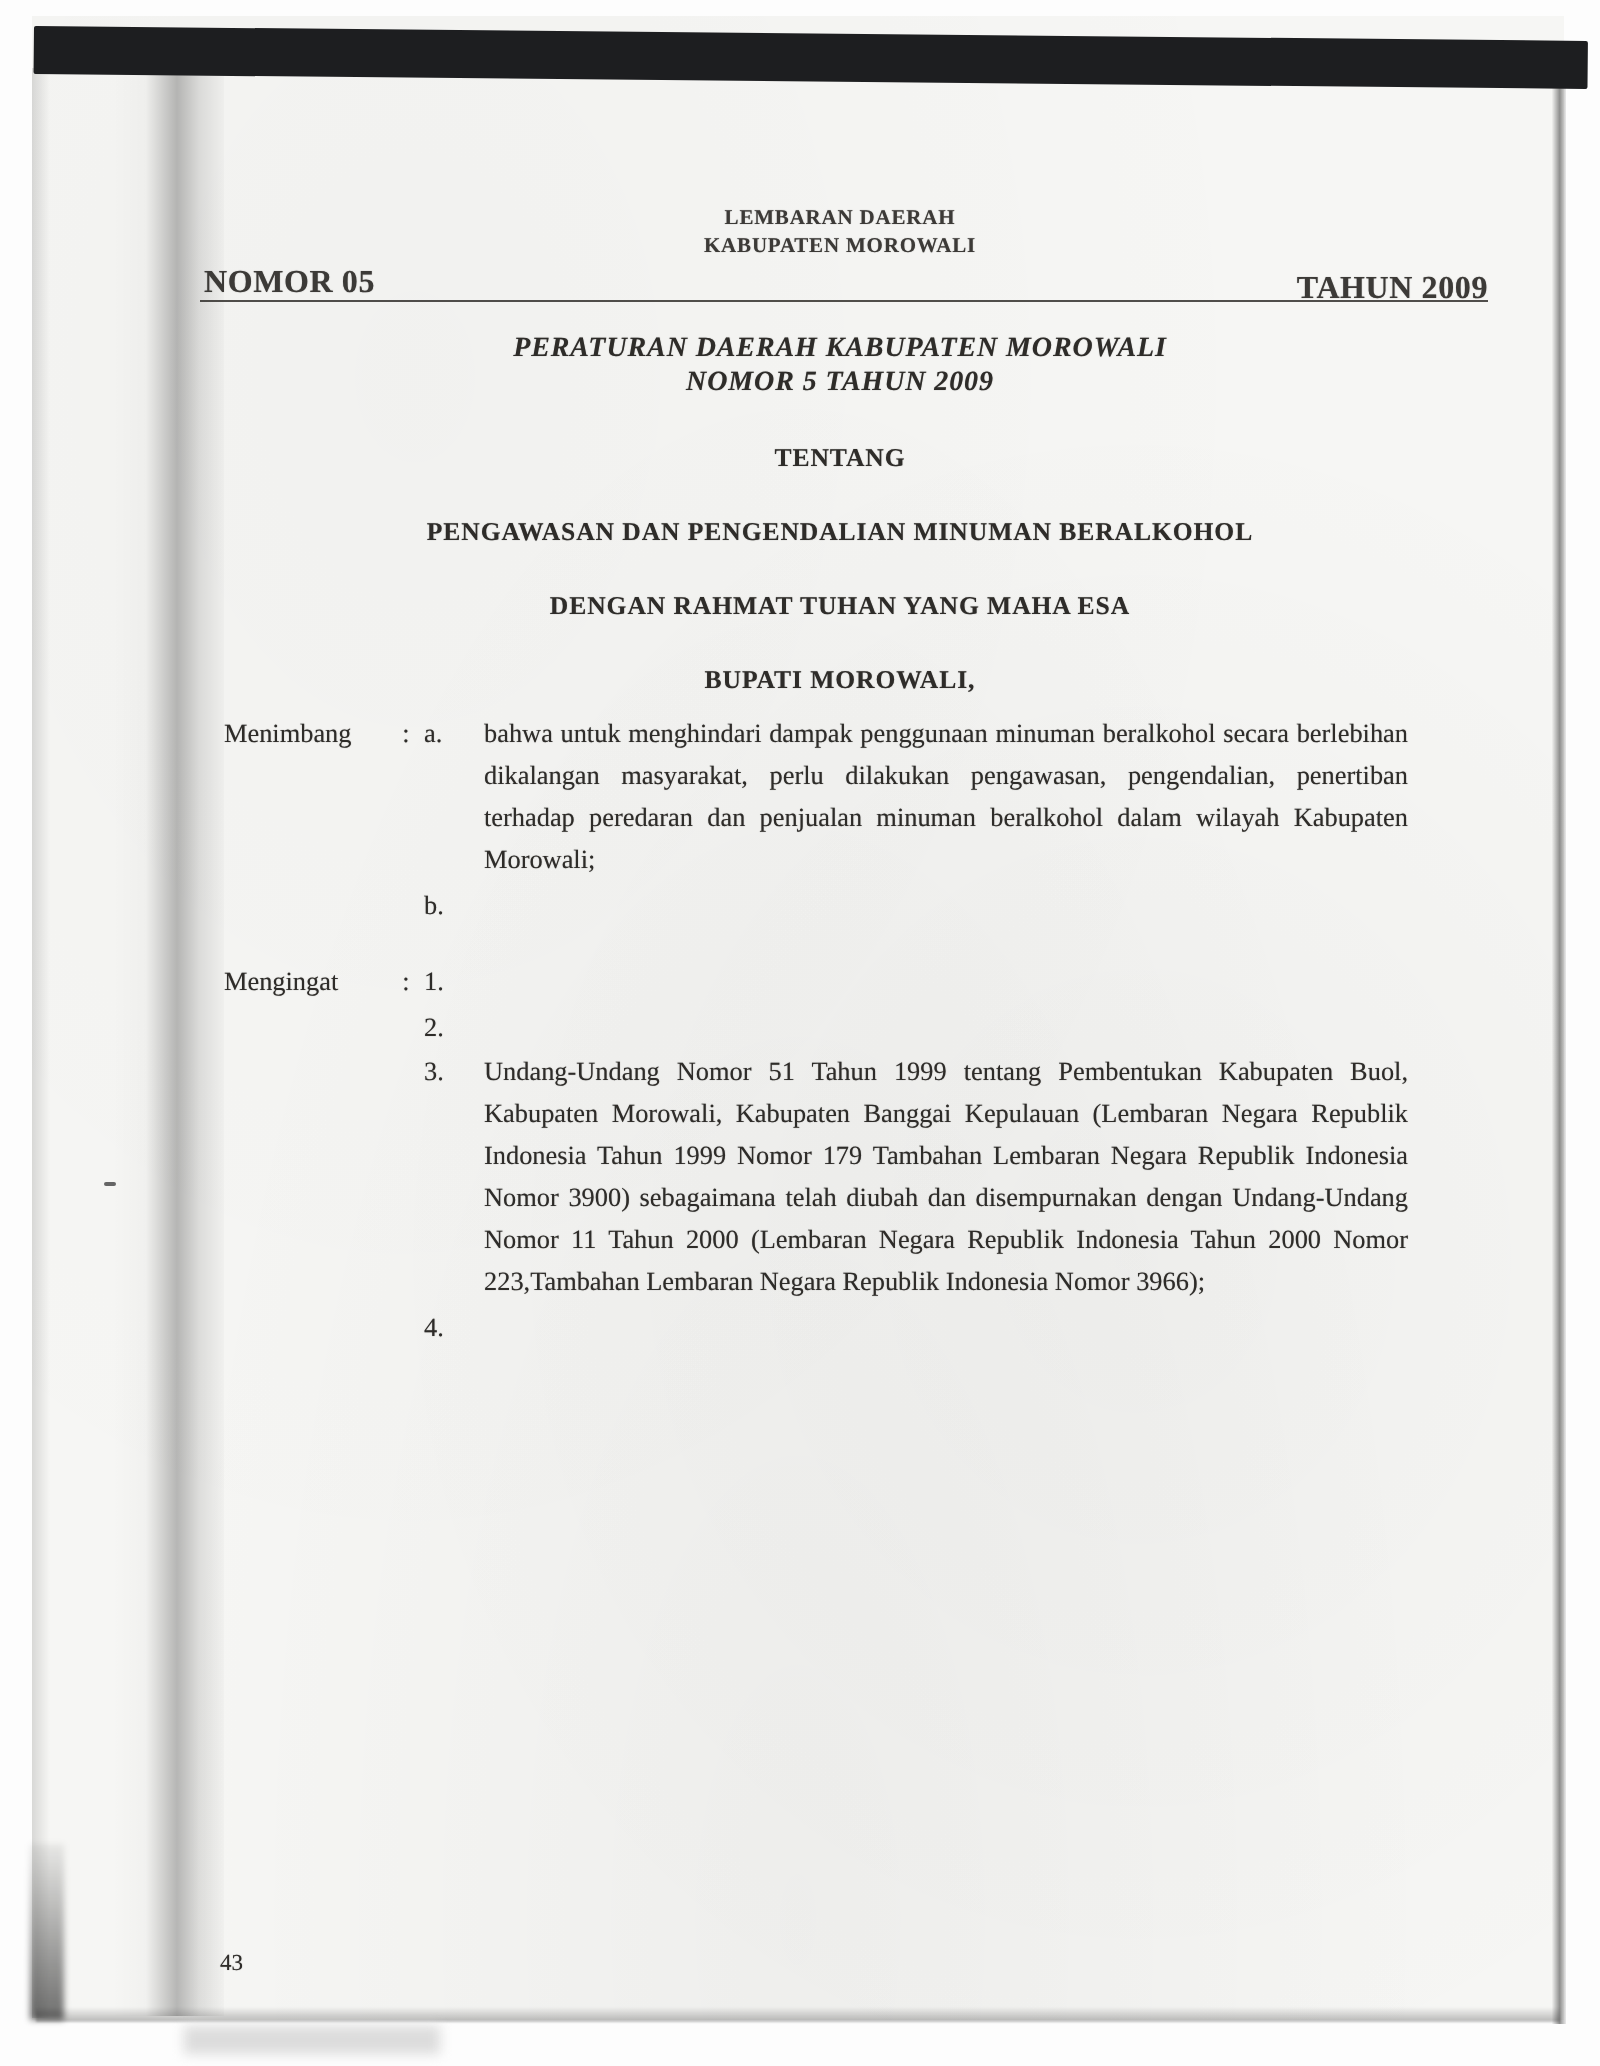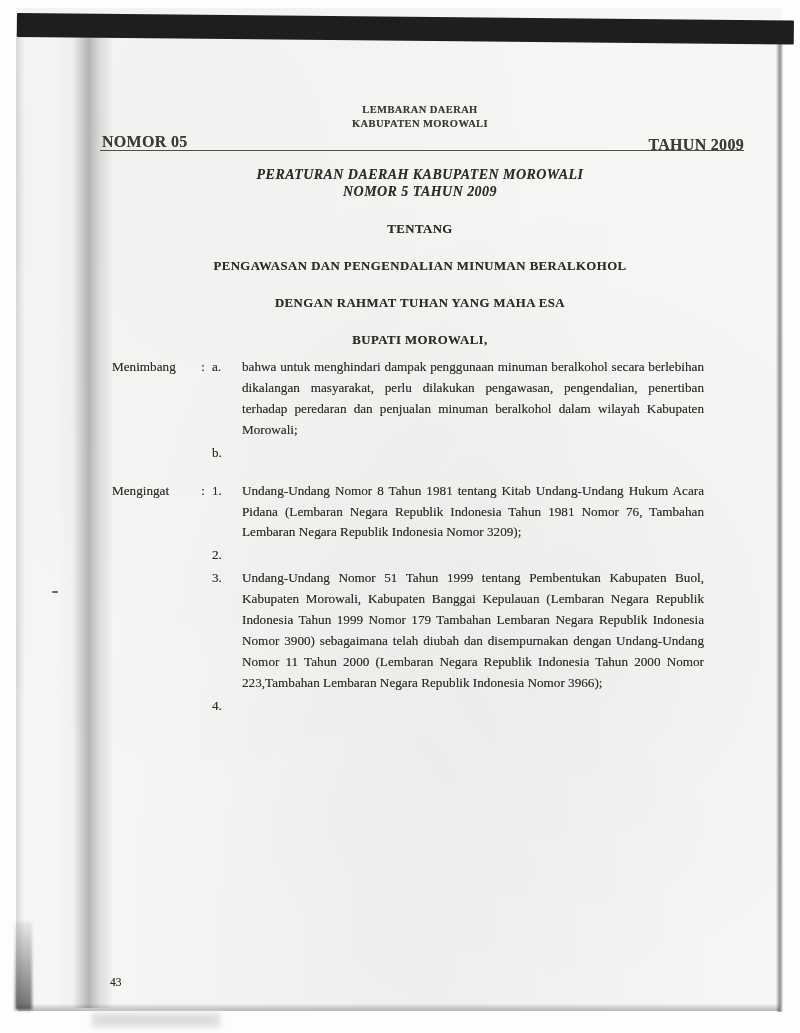--- a/index.html
+++ b/index.html
@@ -121,21 +121,20 @@
       <span class="cell-colon"></span>
       <span class="cell-marker">b.</span>
     </div>
   </div>
 
   <div class="group-mengingat">
     <div class="docrow">
       <span class="cell-label">Mengingat</span>
       <span class="cell-colon">:</span>
       <span class="cell-marker">1.</span>
-      <span class="cell-text">Undang-Undang Nomor 8 Tahun 1981 tentang Kitab Undang-Undang Hukum Acara Pidana (Lembaran Negara Republik Indonesia Tahun 1981 Nomor 76, Tambahan Lembaran Negara Republik Indonesia Nomor 3209);</span>
     </div>
     <div class="docrow">
       <span class="cell-label"></span>
       <span class="cell-colon"></span>
       <span class="cell-marker">2.</span>
     </div>
     <div class="docrow">
       <span class="cell-label"></span>
       <span class="cell-colon"></span>
       <span class="cell-marker">3.</span>

